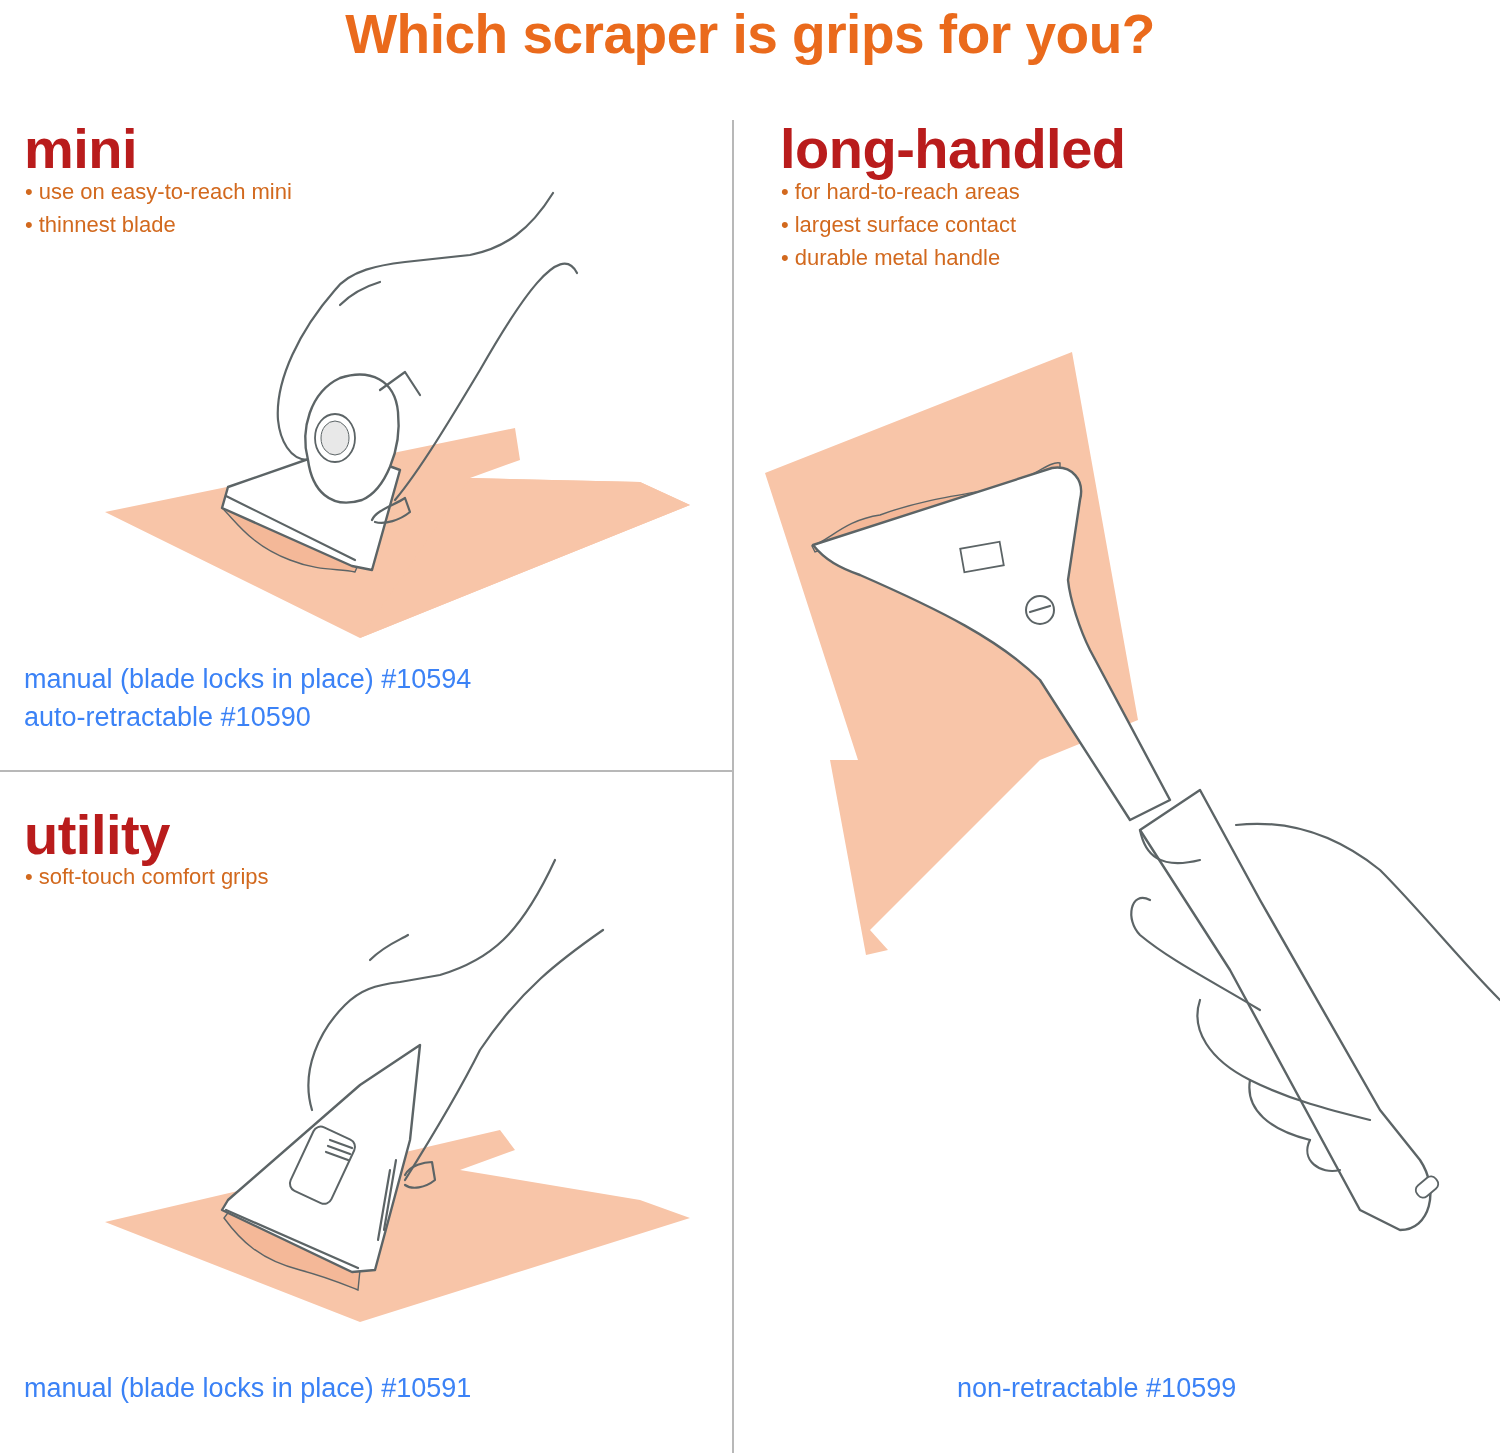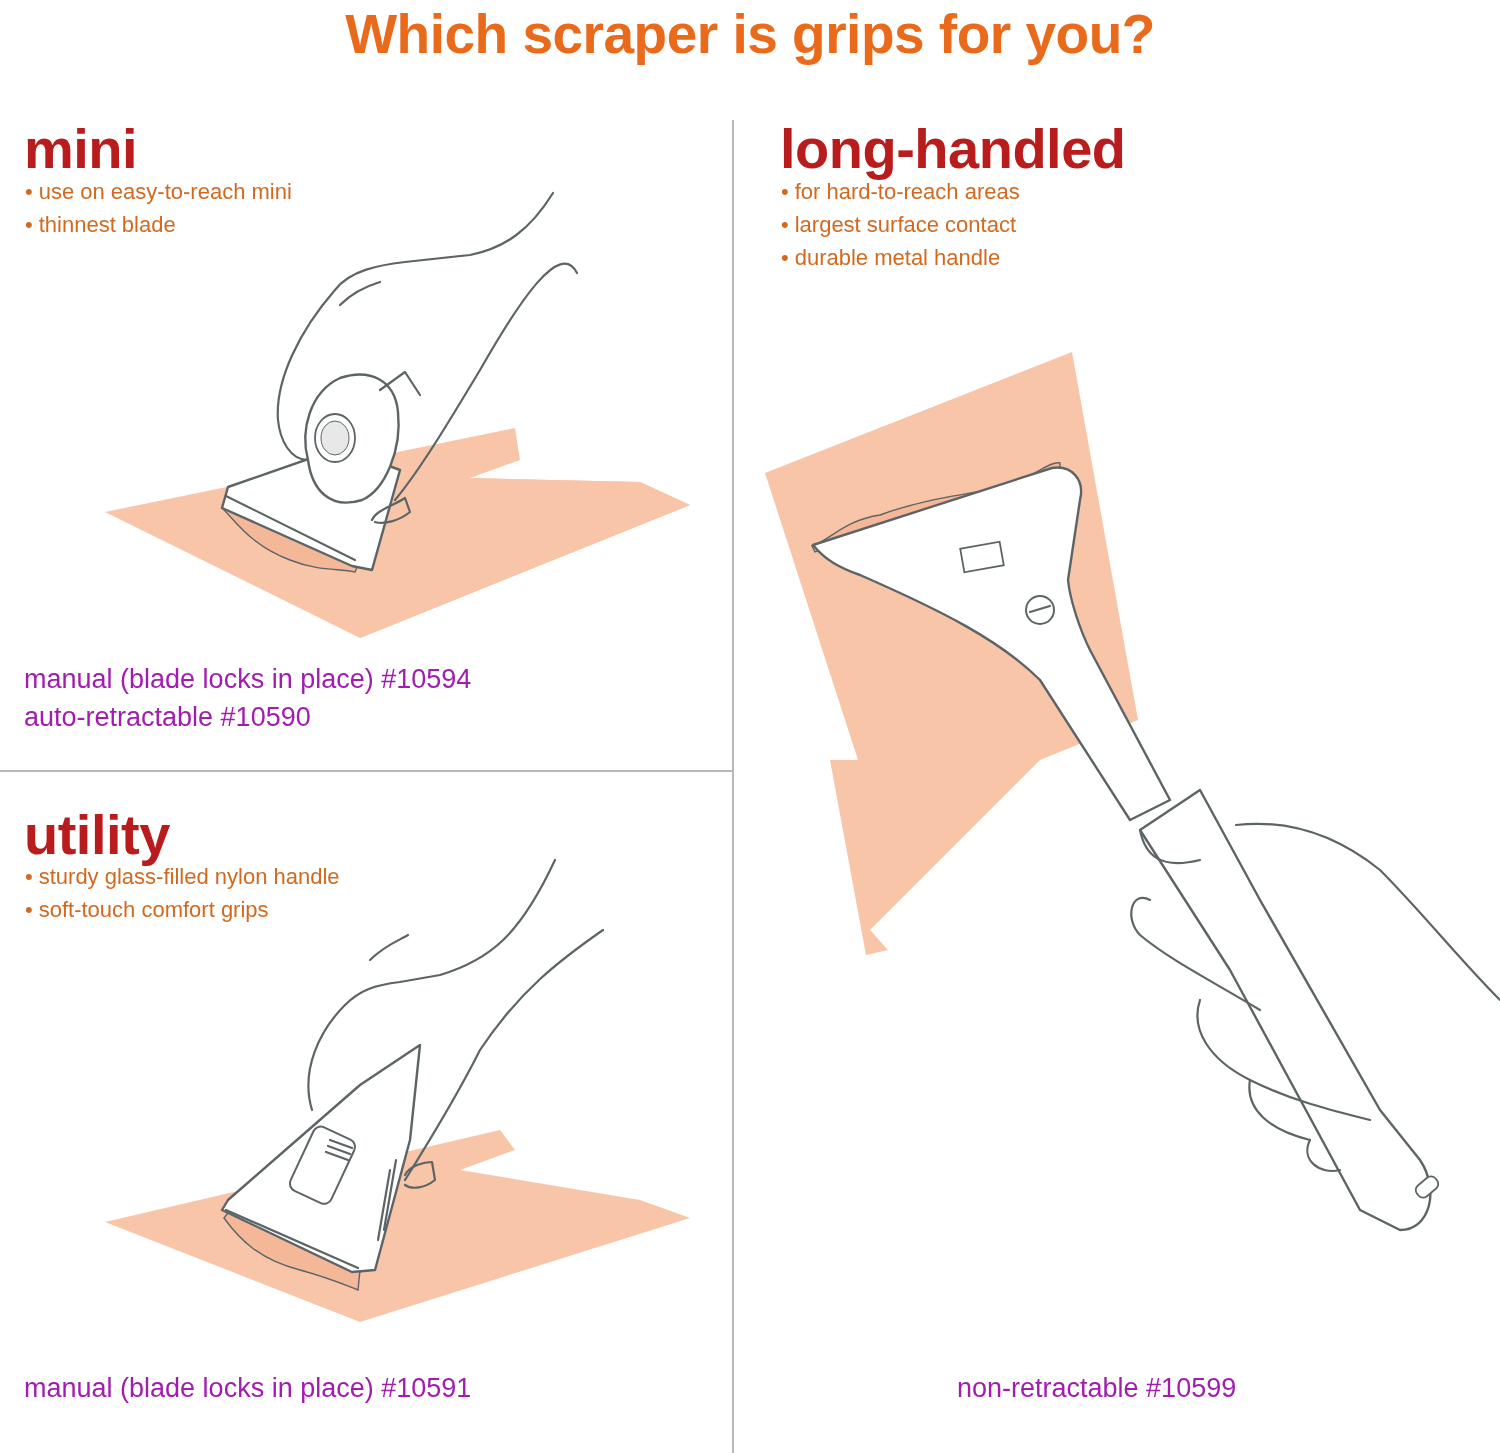--- a/index.html
+++ b/index.html
@@ -6,21 +6,21 @@
   body { width: 1500px; height: 1453px; position: relative; overflow: hidden;
          font-family: "Liberation Sans", sans-serif; }
   .title { position: absolute; left: 0; width: 1500px; top: 2px; text-align: center;
            font-size: 55px; font-weight: bold; color: #ea6a1c; letter-spacing: -0.5px; }
   .vdiv { position: absolute; left: 732px; top: 120px; width: 2px; height: 1333px; background: #b8b8b8; }
   .hdiv { position: absolute; left: 0; top: 770px; width: 733px; height: 2px; background: #b8b8b8; }
   .heading { position: absolute; font-size: 56px; font-weight: bold; color: #b91c1c; letter-spacing: -0.5px; }
   .bullets { position: absolute; margin: 0; padding: 0; list-style: none; }
   .bullets li { font-size: 22px; line-height: 33px; color: #d2691e; }
   .bullets li::before { content: "\2022"; margin-right: 6px; }
-  .sku { position: absolute; font-size: 27px; line-height: 38px; color: #a21caf; }
+  .sku { position: absolute; font-size: 27px; line-height: 38px; color: #3b82f6; }
   .sku div { white-space: nowrap; }
   svg.ill { position: absolute; left: 0; top: 0; }
   .ink { fill: #ffffff; stroke: #5c6466; stroke-width: 2.4; stroke-linejoin: round; stroke-linecap: round; }
   .inkline { fill: none; stroke: #5c6466; stroke-width: 2.2; stroke-linecap: round; stroke-linejoin: round; }
   .surface { fill: #f8c5a8; }
   .residue { fill: #f4b898; stroke: #5c6466; stroke-width: 1.4; }
 </style>
 </head>
 <body>
 
@@ -95,18 +95,17 @@
   <li>for hard-to-reach areas</li>
   <li>largest surface contact</li>
   <li>durable metal handle</li>
 </ul>
 <div class="sku" style="left:957px; top:1369px;">
   <div>non-retractable #10599</div>
 </div>
 
 <div class="heading" style="left:24px; top:802px;">utility</div>
 <ul class="bullets" style="left:25px; top:860px;">
-  <li>sturdy glass-filled nylon handle</li>
   <li>soft-touch comfort grips</li>
 </ul>
 <div class="sku" style="left:24px; top:1369px;">
   <div>manual (blade locks in place) #10591</div>
 </div>
 
 </body></html>

